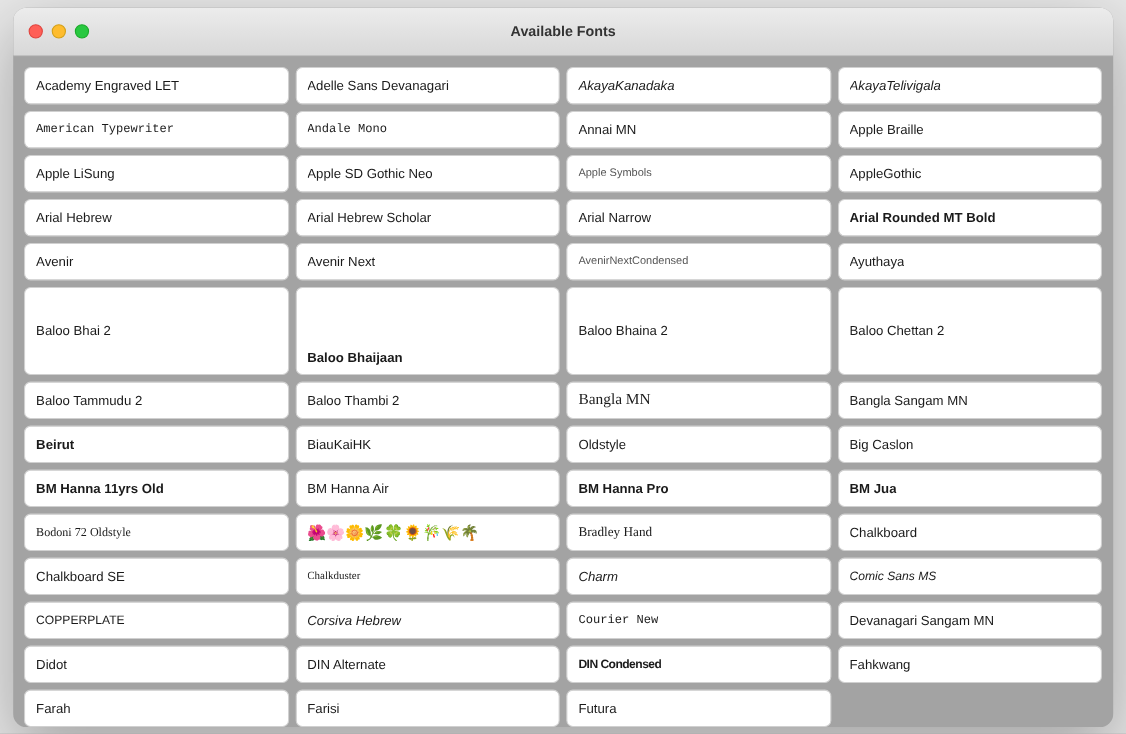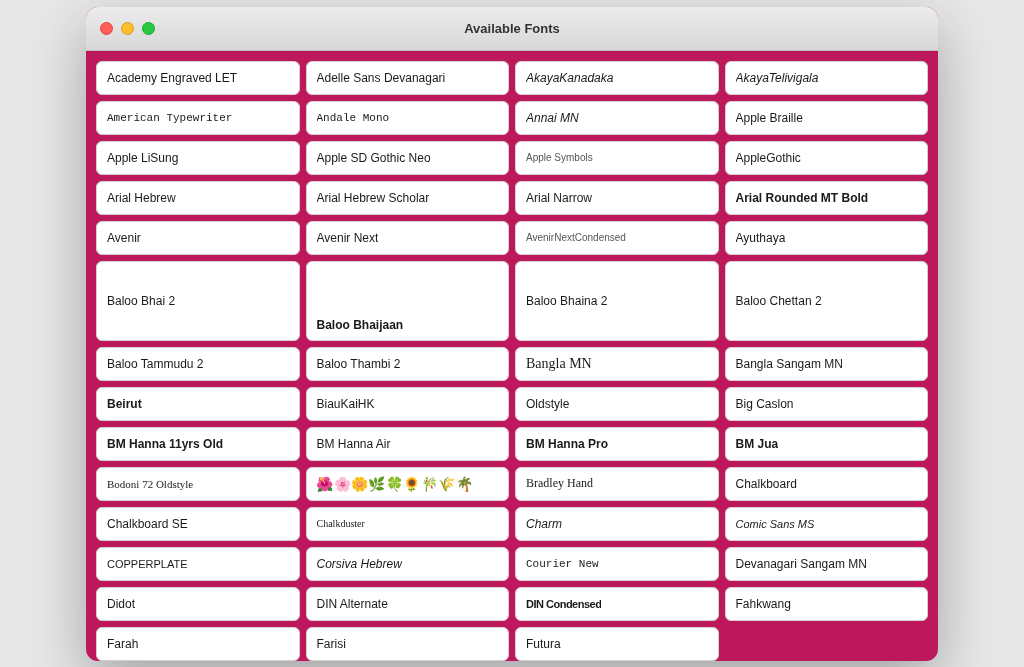--- a/index.html
+++ b/index.html
@@ -7,22 +7,22 @@
     body {
       background: #e8e8e8;
       display: flex;
       align-items: center;
       justify-content: center;
       min-height: 100vh;
       font-family: -apple-system, BlinkMacSystemFont, 'Helvetica Neue', sans-serif;
     }
 
     .window {
-      width: 852px;
-      background: #be185d;
+      width: 1000px;
+      background: #a3a3a3;
       border-radius: 12px;
       box-shadow: 0 20px 60px rgba(0,0,0,0.3);
       overflow: hidden;
     }
 
     .titlebar {
       background: linear-gradient(to bottom, #ececec, #d8d8d8);
       height: 44px;
       display: flex;
       align-items: center;
@@ -118,21 +118,21 @@
         <div class="font-item">
           <span class="font-label" style="font-style: italic;">AkayaTelivigala</span>
         </div>
         <div class="font-item">
           <span class="font-label" style="font-family: &quot;Courier New&quot;, monospace; font-size: 11px;">American Typewriter</span>
         </div>
         <div class="font-item">
           <span class="font-label" style="font-family: &quot;Courier New&quot;, monospace; font-size: 11px;">Andale Mono</span>
         </div>
         <div class="font-item">
-          <span class="font-label" style="font-style: italic;">Annai MN</span>
+          <span class="font-label" style="">Annai MN</span>
         </div>
         <div class="font-item">
           <span class="font-label">Apple Braille</span>
         </div>
         <div class="font-item">
           <span class="font-label">Apple LiSung</span>
         </div>
         <div class="font-item">
           <span class="font-label">Apple SD Gothic Neo</span>
         </div>

